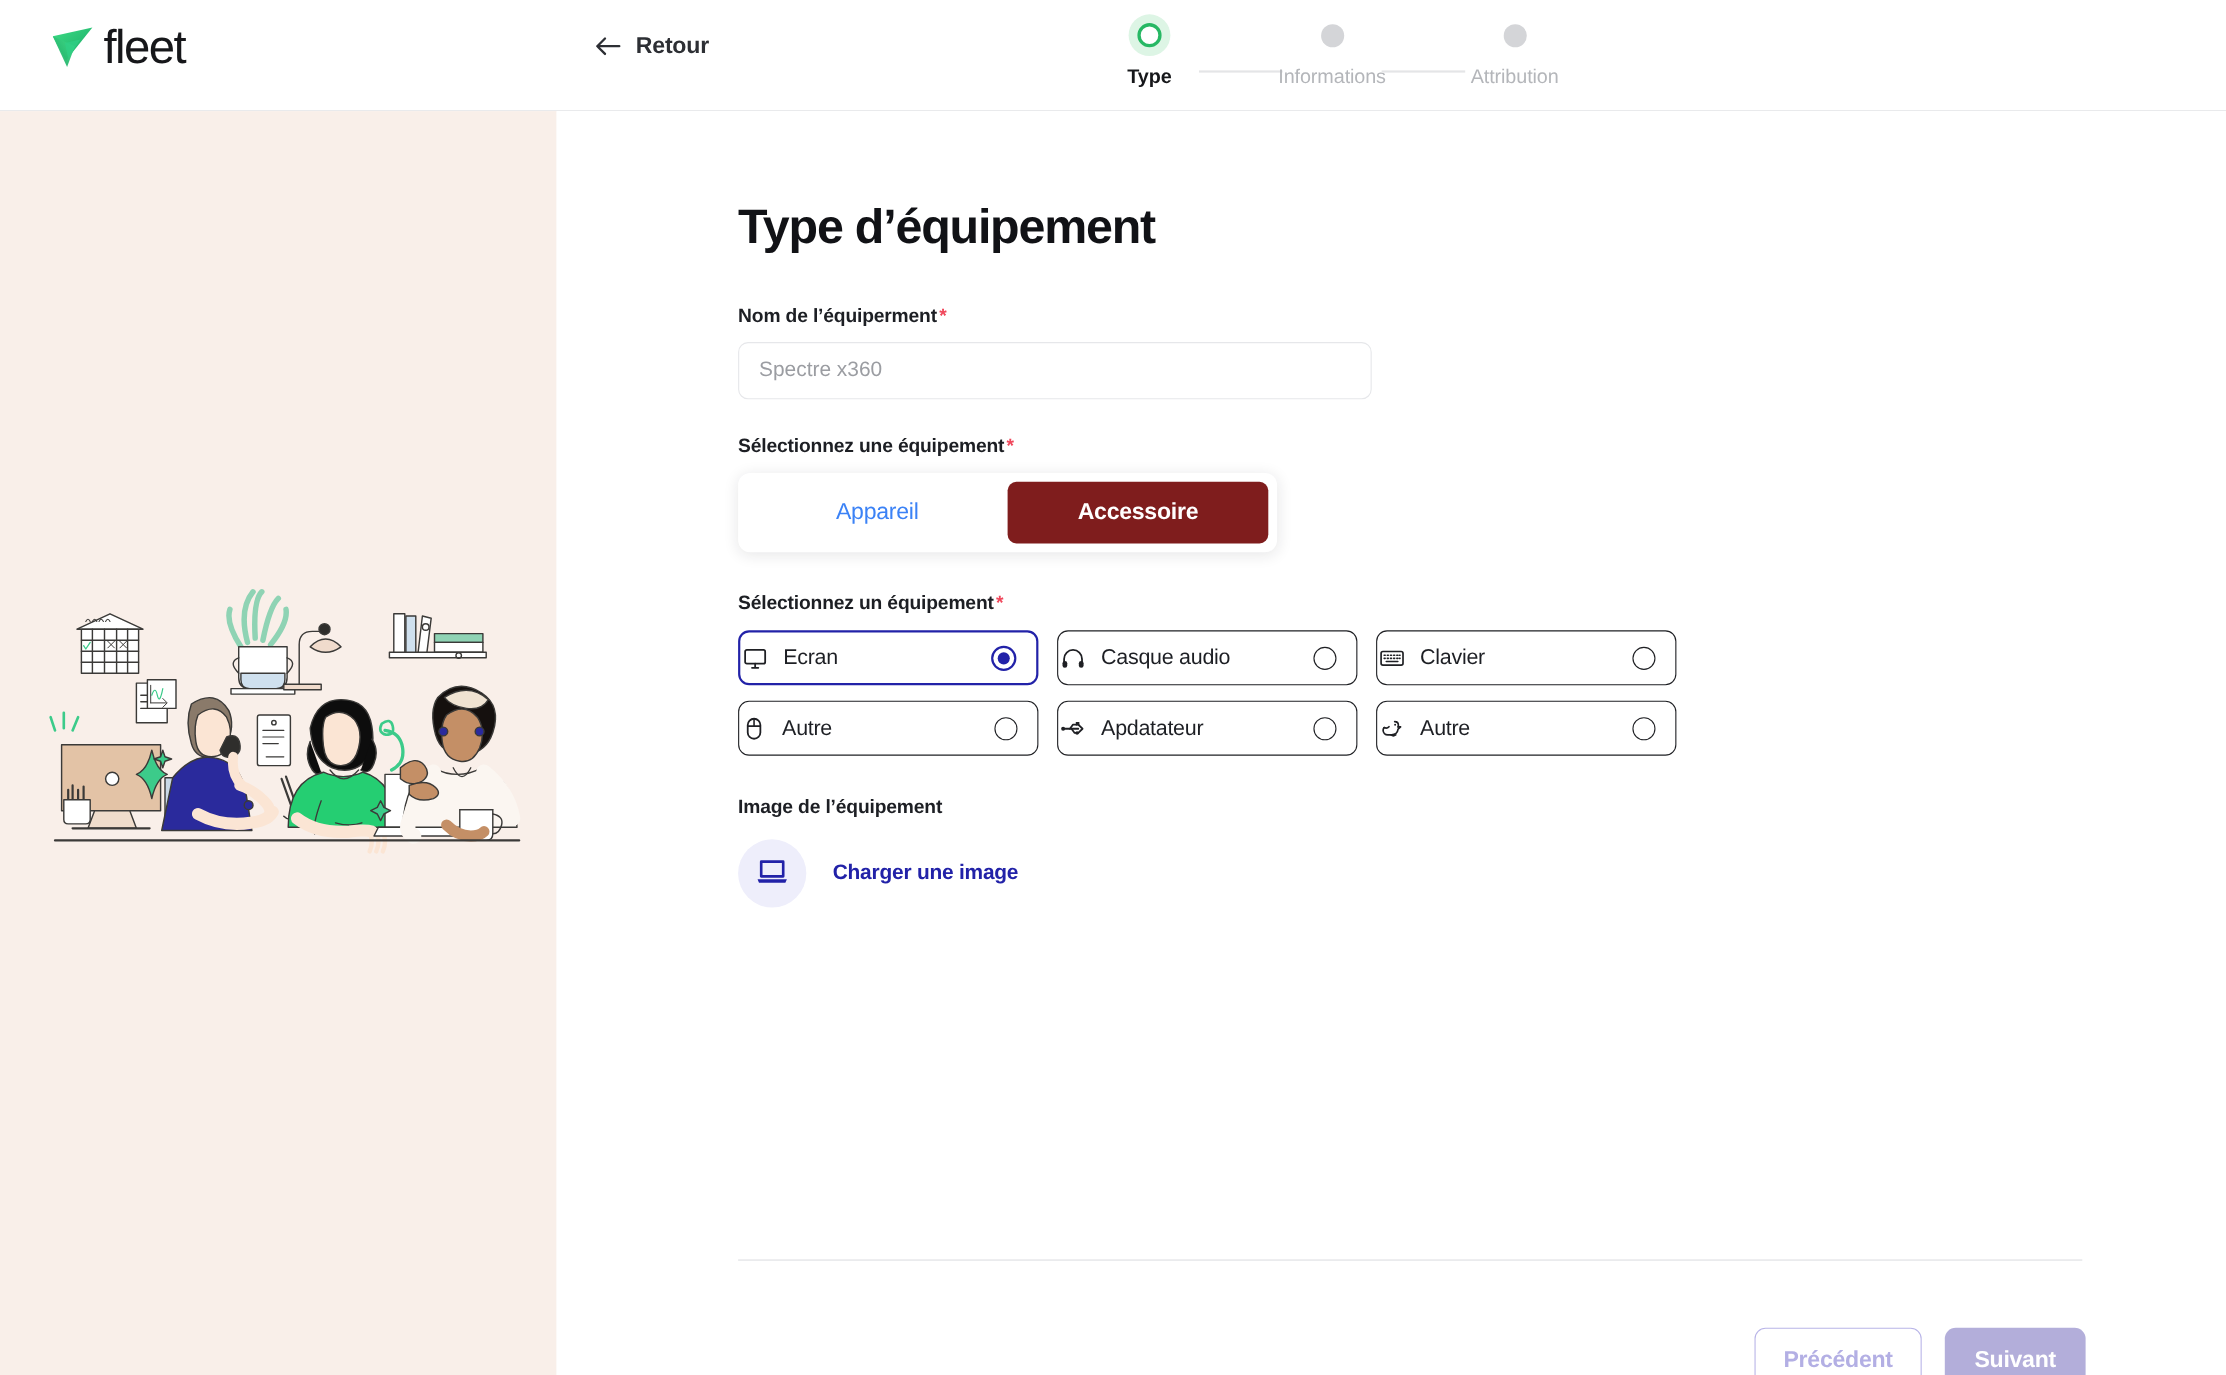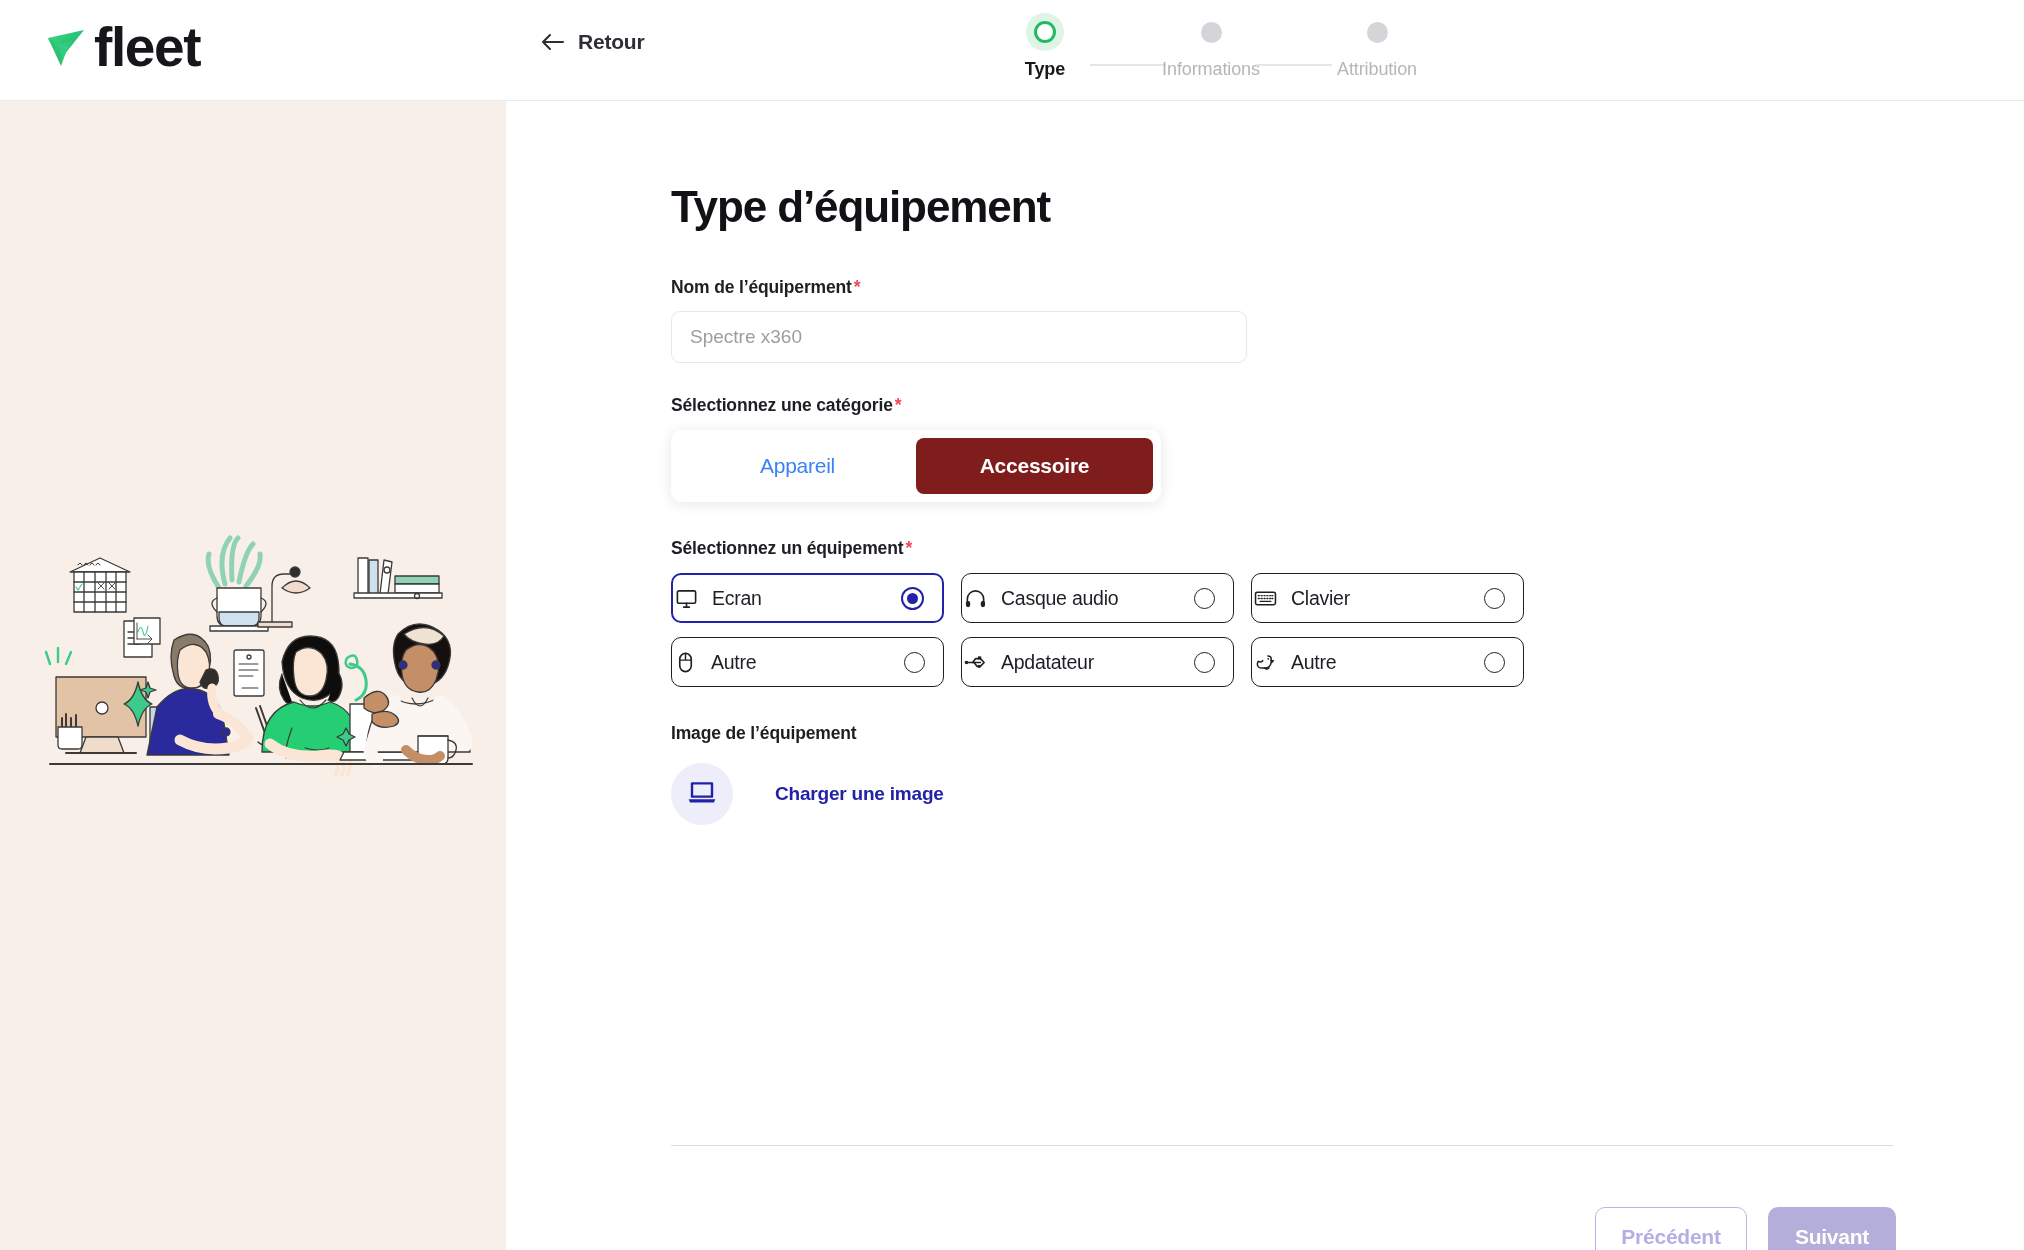--- a/index.html
+++ b/index.html
@@ -17,21 +17,21 @@
     background: #ffffff;
     border-bottom: 1px solid #e9eaec;
     display: flex; align-items: center;
   }
   .logo-wrap {
     position: absolute; left: 44px; top: 20px;
     display: flex; align-items: center; gap: 4px;
   }
   .logo-mark { width: 46px; height: 46px; display: block; }
   .logo-text {
-    font-size: 55px; font-weight: 700; color: #16171a;
+    font-size: 43px; font-weight: 400; color: #16171a;
     letter-spacing: -1.4px; line-height: 1;
     font-family: "Liberation Sans", sans-serif;
   }
   .back-btn {
     position: absolute; left: 540px; top: 30px;
     display: flex; align-items: center; gap: 13px;
     cursor: pointer; background: none; border: none;
   }
   .back-arrow { width: 25px; height: 20px; display: block; }
   .back-label {
@@ -154,21 +154,21 @@
     border: 2.4px solid #2222a8; background: #ffffff; flex: none;
     display: flex; align-items: center; justify-content: center;
   }
   .radio-on i {
     width: 11px; height: 11px; border-radius: 50%; background: #2222a8;
     display: block;
   }
 
   
   .upload-row {
-    margin-top: 19px; display: flex; align-items: center; gap: 42px;
+    margin-top: 19px; display: flex; align-items: center; gap: 24px;
   }
   .upload-circle {
     width: 62px; height: 62px; border-radius: 50%;
     background: #eeeefb; display: flex; align-items: center; justify-content: center;
     cursor: pointer;
   }
   .upload-link {
     font-size: 19px; font-weight: 700; color: #2222a8;
     letter-spacing: -0.2px; cursor: pointer;
   }
@@ -375,21 +375,21 @@
 
     <div class="mt46">
       <div class="field-label">
         <span>Nom de l’équiperment</span><span class="req">*</span>
       </div>
       <input class="text-input" type="text" placeholder="Spectre x360" style="">
     </div>
 
     <div class="mt30">
       <div class="field-label">
-        <span>Sélectionnez une catégorie</span><span class="req">*</span>
+        <span>Sélectionnez une équipement</span><span class="req">*</span>
       </div>
       <div class="seg-wrap">
         <button class="seg-btn">Appareil</button>
         <button class="seg-btn on">Accessoire</button>
       </div>
     </div>
 
     <div class="mt35">
       <div class="field-label">
         <span>Sélectionnez un équipement</span><span class="req">*</span>

